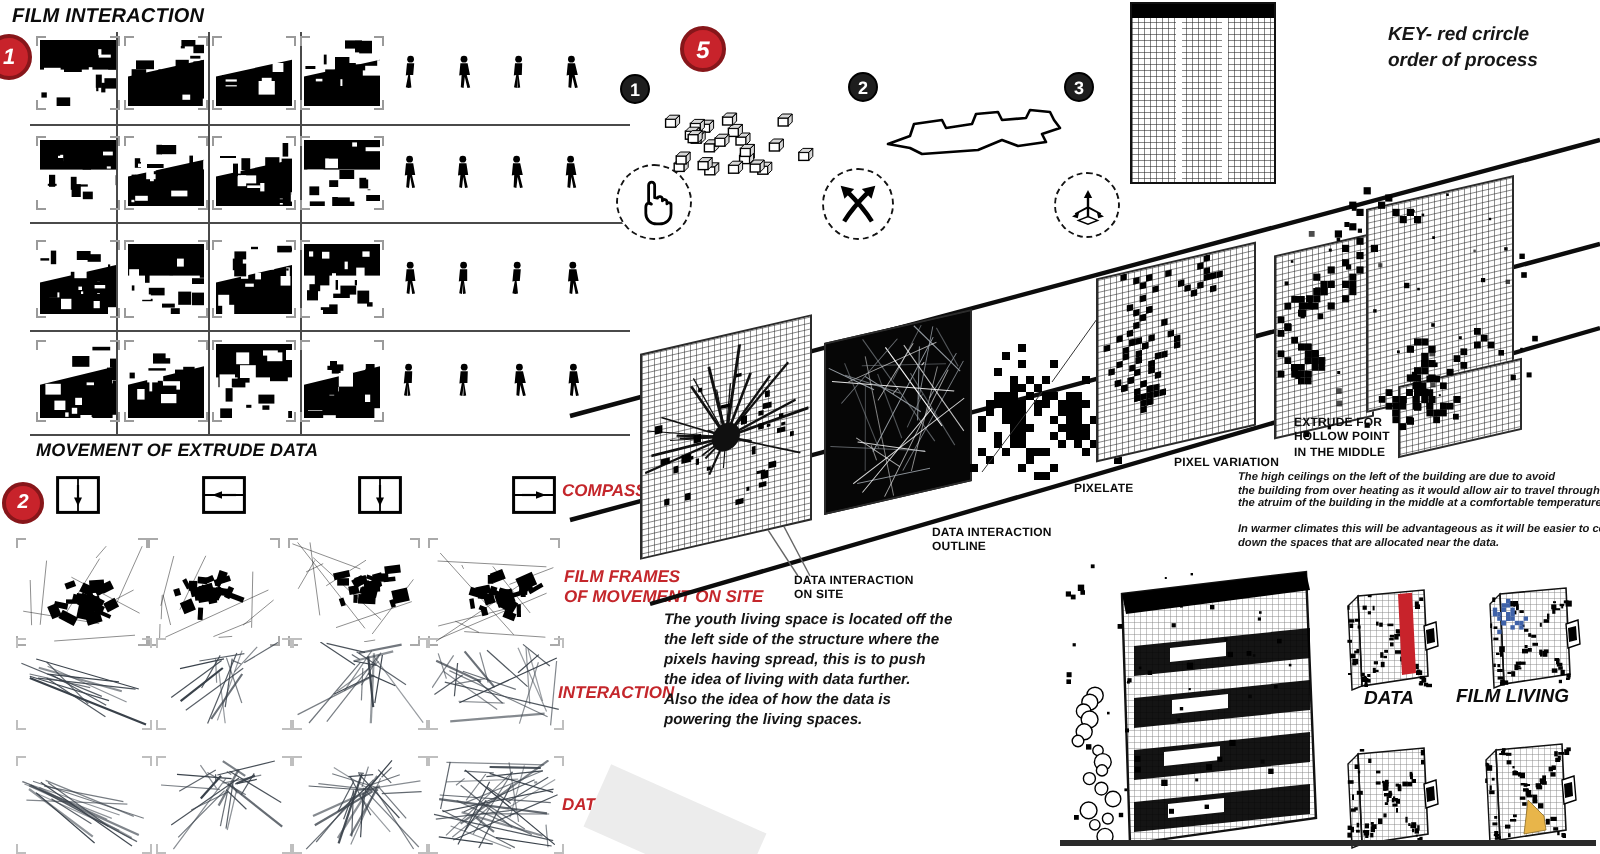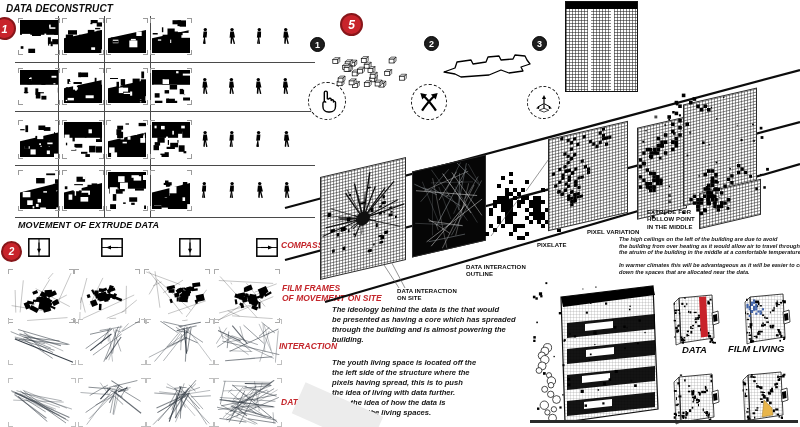--- a/index.html
+++ b/index.html
@@ -33,21 +33,21 @@
 .ck.br{bottom:-2px;right:-2px;border-bottom:1px solid currentColor;border-right:1px solid currentColor}
 .towercap{position:absolute;left:0;top:0;right:0;height:7px;background:#000}
 .tgap{position:absolute;top:7px;bottom:0;width:3px;background:#fff}
 .bld-lbl{font-weight:bold;font-style:italic;font-size:9.5px;color:#0b0b0b;white-space:nowrap}
 </style>
 </head>
 <body>
 
 <div id="board">
 
-  <div class="h1" style="left:6px;top:3px;font-size:10px">DATA DECONSTRUCT</div>
+  <div class="h1" style="left:6px;top:3px;font-size:10px">FILM INTERACTION</div>
   <div class="marker red-marker" style="left: -7px; top: 17px; width: 23px; height: 23px; font-size: 11px; background: rgb(200, 35, 43);">
       <span>1</span>
     </div>
 
   <div id="photoGrid" style="left:15px;top:16px;width:302px;height:203px">
       <div class="vline" style="left:43px;top:0;height:202px"></div>
       <div class="vline" style="left:89px;top:0;height:202px"></div>
       <div class="vline" style="left:135px;top:0;height:202px"></div>
       <div class="hline" style="top:46px;left:0;width:300px"></div>
       <div class="hline" style="top:95px;left:0;width:300px"></div>
@@ -1584,34 +1584,32 @@
   <div class="slbl" style="left:397px;top:288px">DATA INTERACTION
 ON SITE</div>
   <div class="slbl" style="left:466px;top:264px">DATA INTERACTION
 OUTLINE</div>
   <div class="slbl" style="left:537px;top:242px">PIXELATE</div>
   <div class="slbl" style="left:587px;top:229px">PIXEL VARIATION</div>
   <div class="slbl" style="left:647px;top:209px">EXTRUDE FOR
 HOLLOW POINT
 IN THE MIDDLE</div>
 
+  <div class="note" style="left:694px;top:12px;font-size:9.5px;line-height:1.35">KEY- red crircle
+order of process</div>
 
   <div style="left:619px;top:236px;width:200px">
     <p class="note" style="font-size:5.6px;line-height:1.2;margin-bottom:6px">The high ceilings on the left of the building are due to avoid
 the building from over heating as it would allow air to travel through
 the atruim of the building in the middle at a comfortable temperature</p>
     <p class="note" style="font-size:5.6px;line-height:1.2">In warmer climates this will be advantageous as it will be easier to cool
 down the spaces that are allocated near the data.</p>
   </div>
 
   <div style="left:332px;top:305px;width:185px">
-    <p class="note" style="font-size:7.6px;line-height:1.32;margin-bottom:13px">The ideology behind the data is the that would
-be presented as having a core which has spreaded
-through the building and is almost powering the
-building.</p>
     <p class="note" style="font-size:7.6px;line-height:1.32">The youth living space is located off the
 the left side of the structure where the
 pixels having spread, this is to push
 the idea of living with data further.
 Also the idea of how the data is
 powering the living spaces.</p>
   </div>
   <div style="left:295px;top:398px;width:85px;height:34px;background:#ececec;transform:rotate(24deg)"></div>
 
   <div id="axonDeco" style="left:531px;top:281px;width:130px;height:143px"><svg xmlns="http://www.w3.org/2000/svg" width="130" height="143" viewBox="0 0 130 143">

